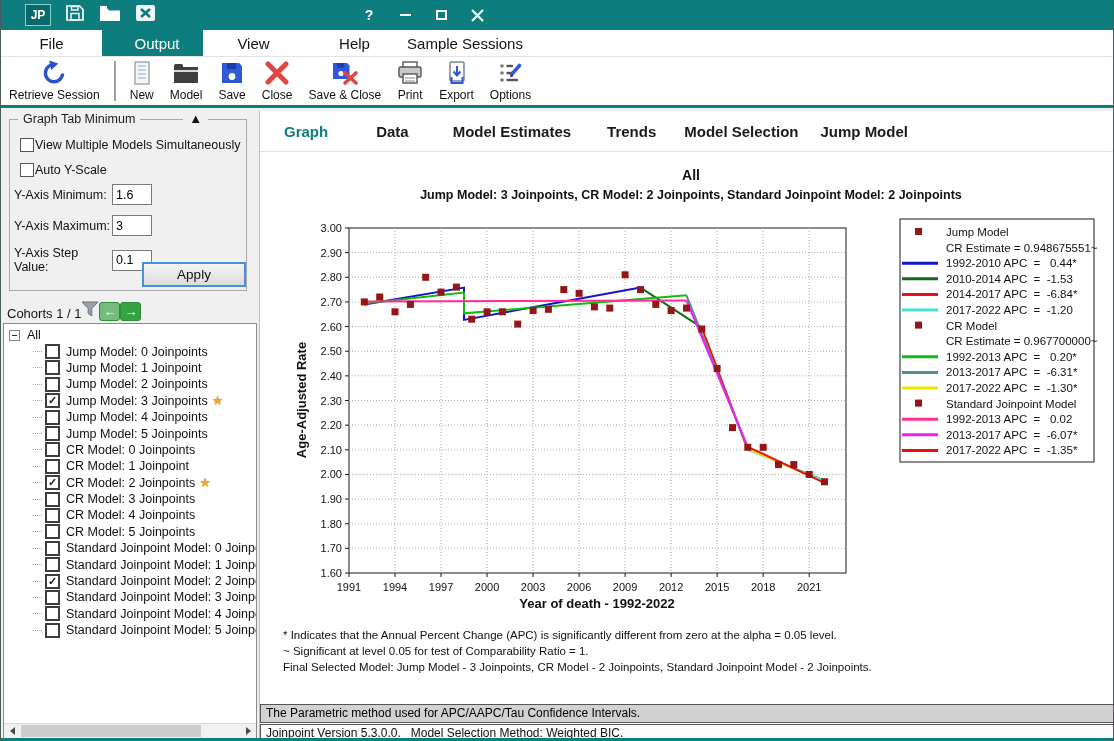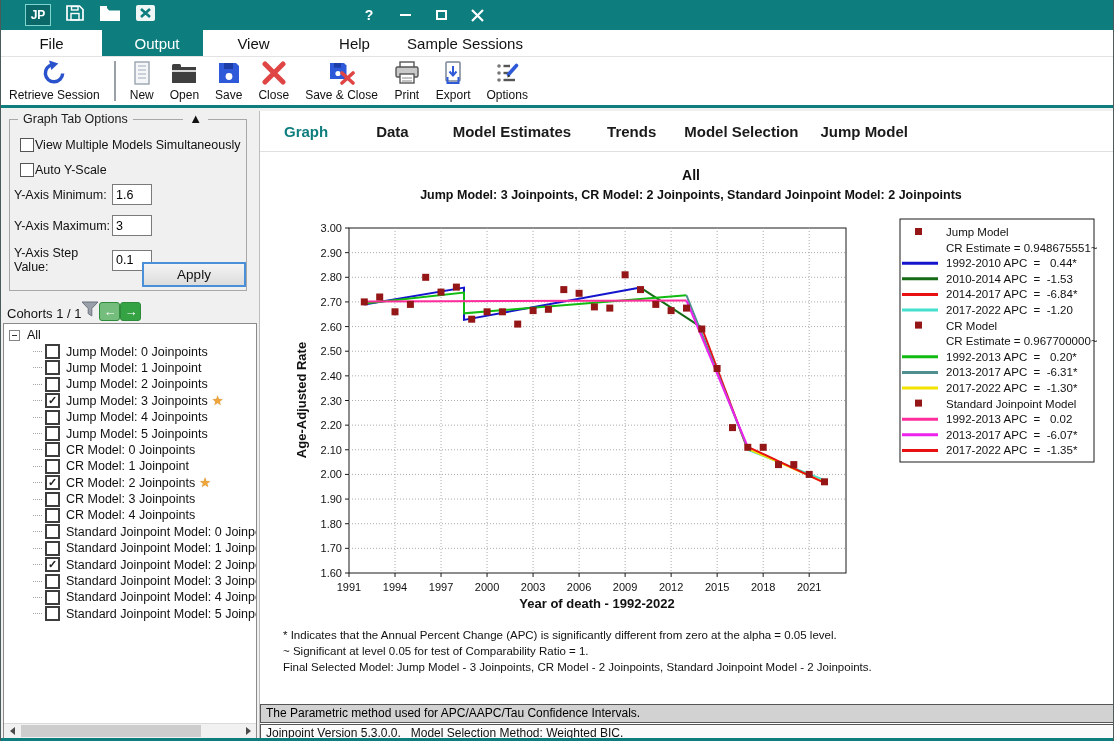--- a/index.html
+++ b/index.html
@@ -162,21 +162,21 @@
       <span>New</span>
     </div>
     <div class="tool-btn">
       <span class="ic">
         <svg width="28" height="23" viewBox="0 0 28 23">
             <rect x="2" y="2" width="9" height="5" rx="1.5" fill="#3f3f3f"></rect>
             <path d="M2 5 h24 v16 H2 Z" fill="#3f3f3f"></path>
             <path d="M2 9 h24" stroke="#fff" stroke-width="1.6"></path>
           </svg>
       </span>
-      <span>Open</span>
+      <span>Model</span>
     </div>
     <div class="tool-btn">
       <span class="ic">
         <svg width="24" height="24" viewBox="0 0 24 24">
             <path d="M2 2 h17 l3 3 v17 H2 Z" fill="#2e59d9"></path>
             <rect x="7" y="2" width="9" height="6" fill="#1c3da8"></rect>
             <circle cx="12" cy="15.5" r="3.4" fill="#fff"></circle>
           </svg>
       </span>
       <span>Save</span>
@@ -238,21 +238,21 @@
             <path d="M13.5 13.5 L21.5 4.5" stroke="#2e59d9" stroke-width="3.6" stroke-linecap="round"></path>
             <path d="M12 16.5 L13.5 13.5 L15.5 15.2 Z" fill="#333"></path>
           </svg>
       </span>
       <span>Options</span>
     </div>
   </div>
 
   <div class="left-panel">
     <div class="fieldset">
-      <div class="fieldset-title">Graph Tab Options</div>
+      <div class="fieldset-title">Graph Tab Minimum</div>
       <div class="collapse-btn">▲</div>
       <div class="chk-row" style="top:18px;">
         <span class="cb"></span>
         <span>View Multiple Models Simultaneously</span>
       </div>
       <div class="chk-row" style="top:43px;justify-content:space-between;">
         <span class="cb"></span>
         <span>Auto Y-Scale</span>
       </div>
       <div class="field-row" style="top:64px;">
@@ -336,20 +336,25 @@
           </div>
           <div class="tree-row tree-item">
             <span class="tree-dash"></span>
             <span class="cb3"></span>
             <span>CR Model: 3 Joinpoints</span>
           </div>
           <div class="tree-row tree-item">
             <span class="tree-dash"></span>
             <span class="cb3"></span>
             <span>CR Model: 4 Joinpoints</span>
+          </div>
+          <div class="tree-row tree-item">
+            <span class="tree-dash"></span>
+            <span class="cb3"></span>
+            <span>CR Model: 5 Joinpoints</span>
           </div>
           <div class="tree-row tree-item">
             <span class="tree-dash"></span>
             <span class="cb3"></span>
             <span>Standard Joinpoint Model: 0 Joinpoints</span>
           </div>
           <div class="tree-row tree-item">
             <span class="tree-dash"></span>
             <span class="cb3"></span>
             <span>Standard Joinpoint Model: 1 Joinpoint</span>

